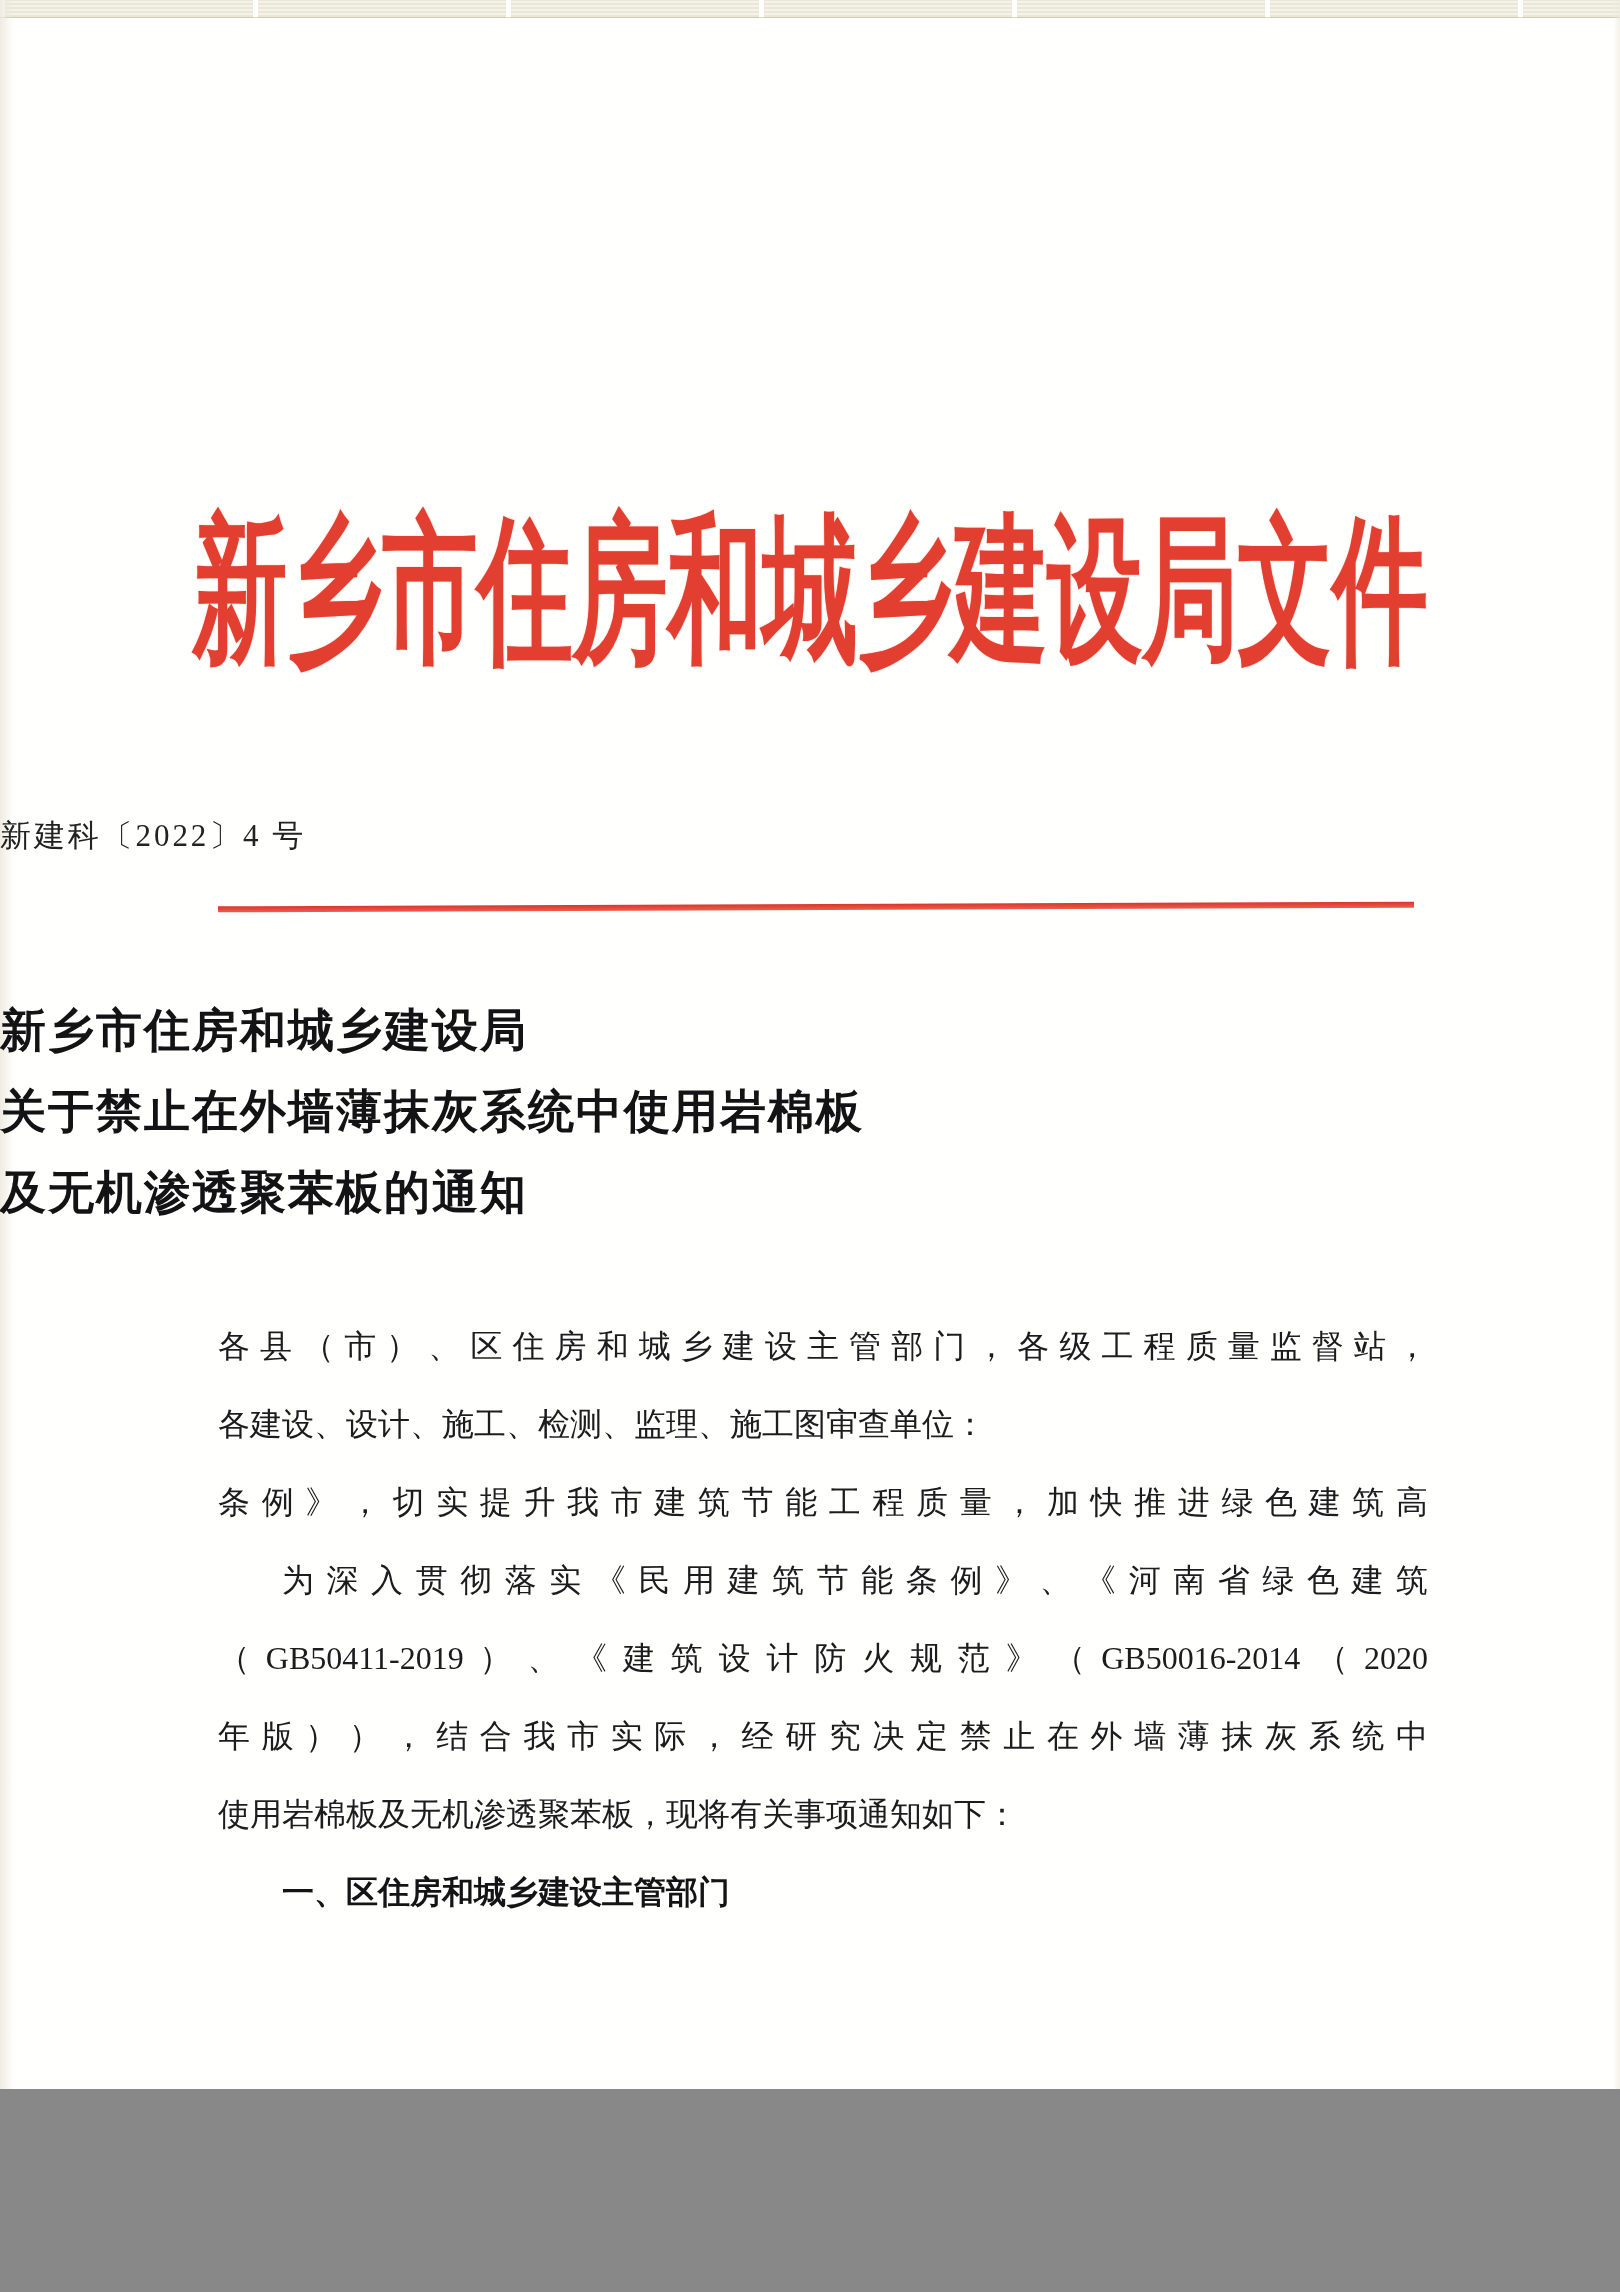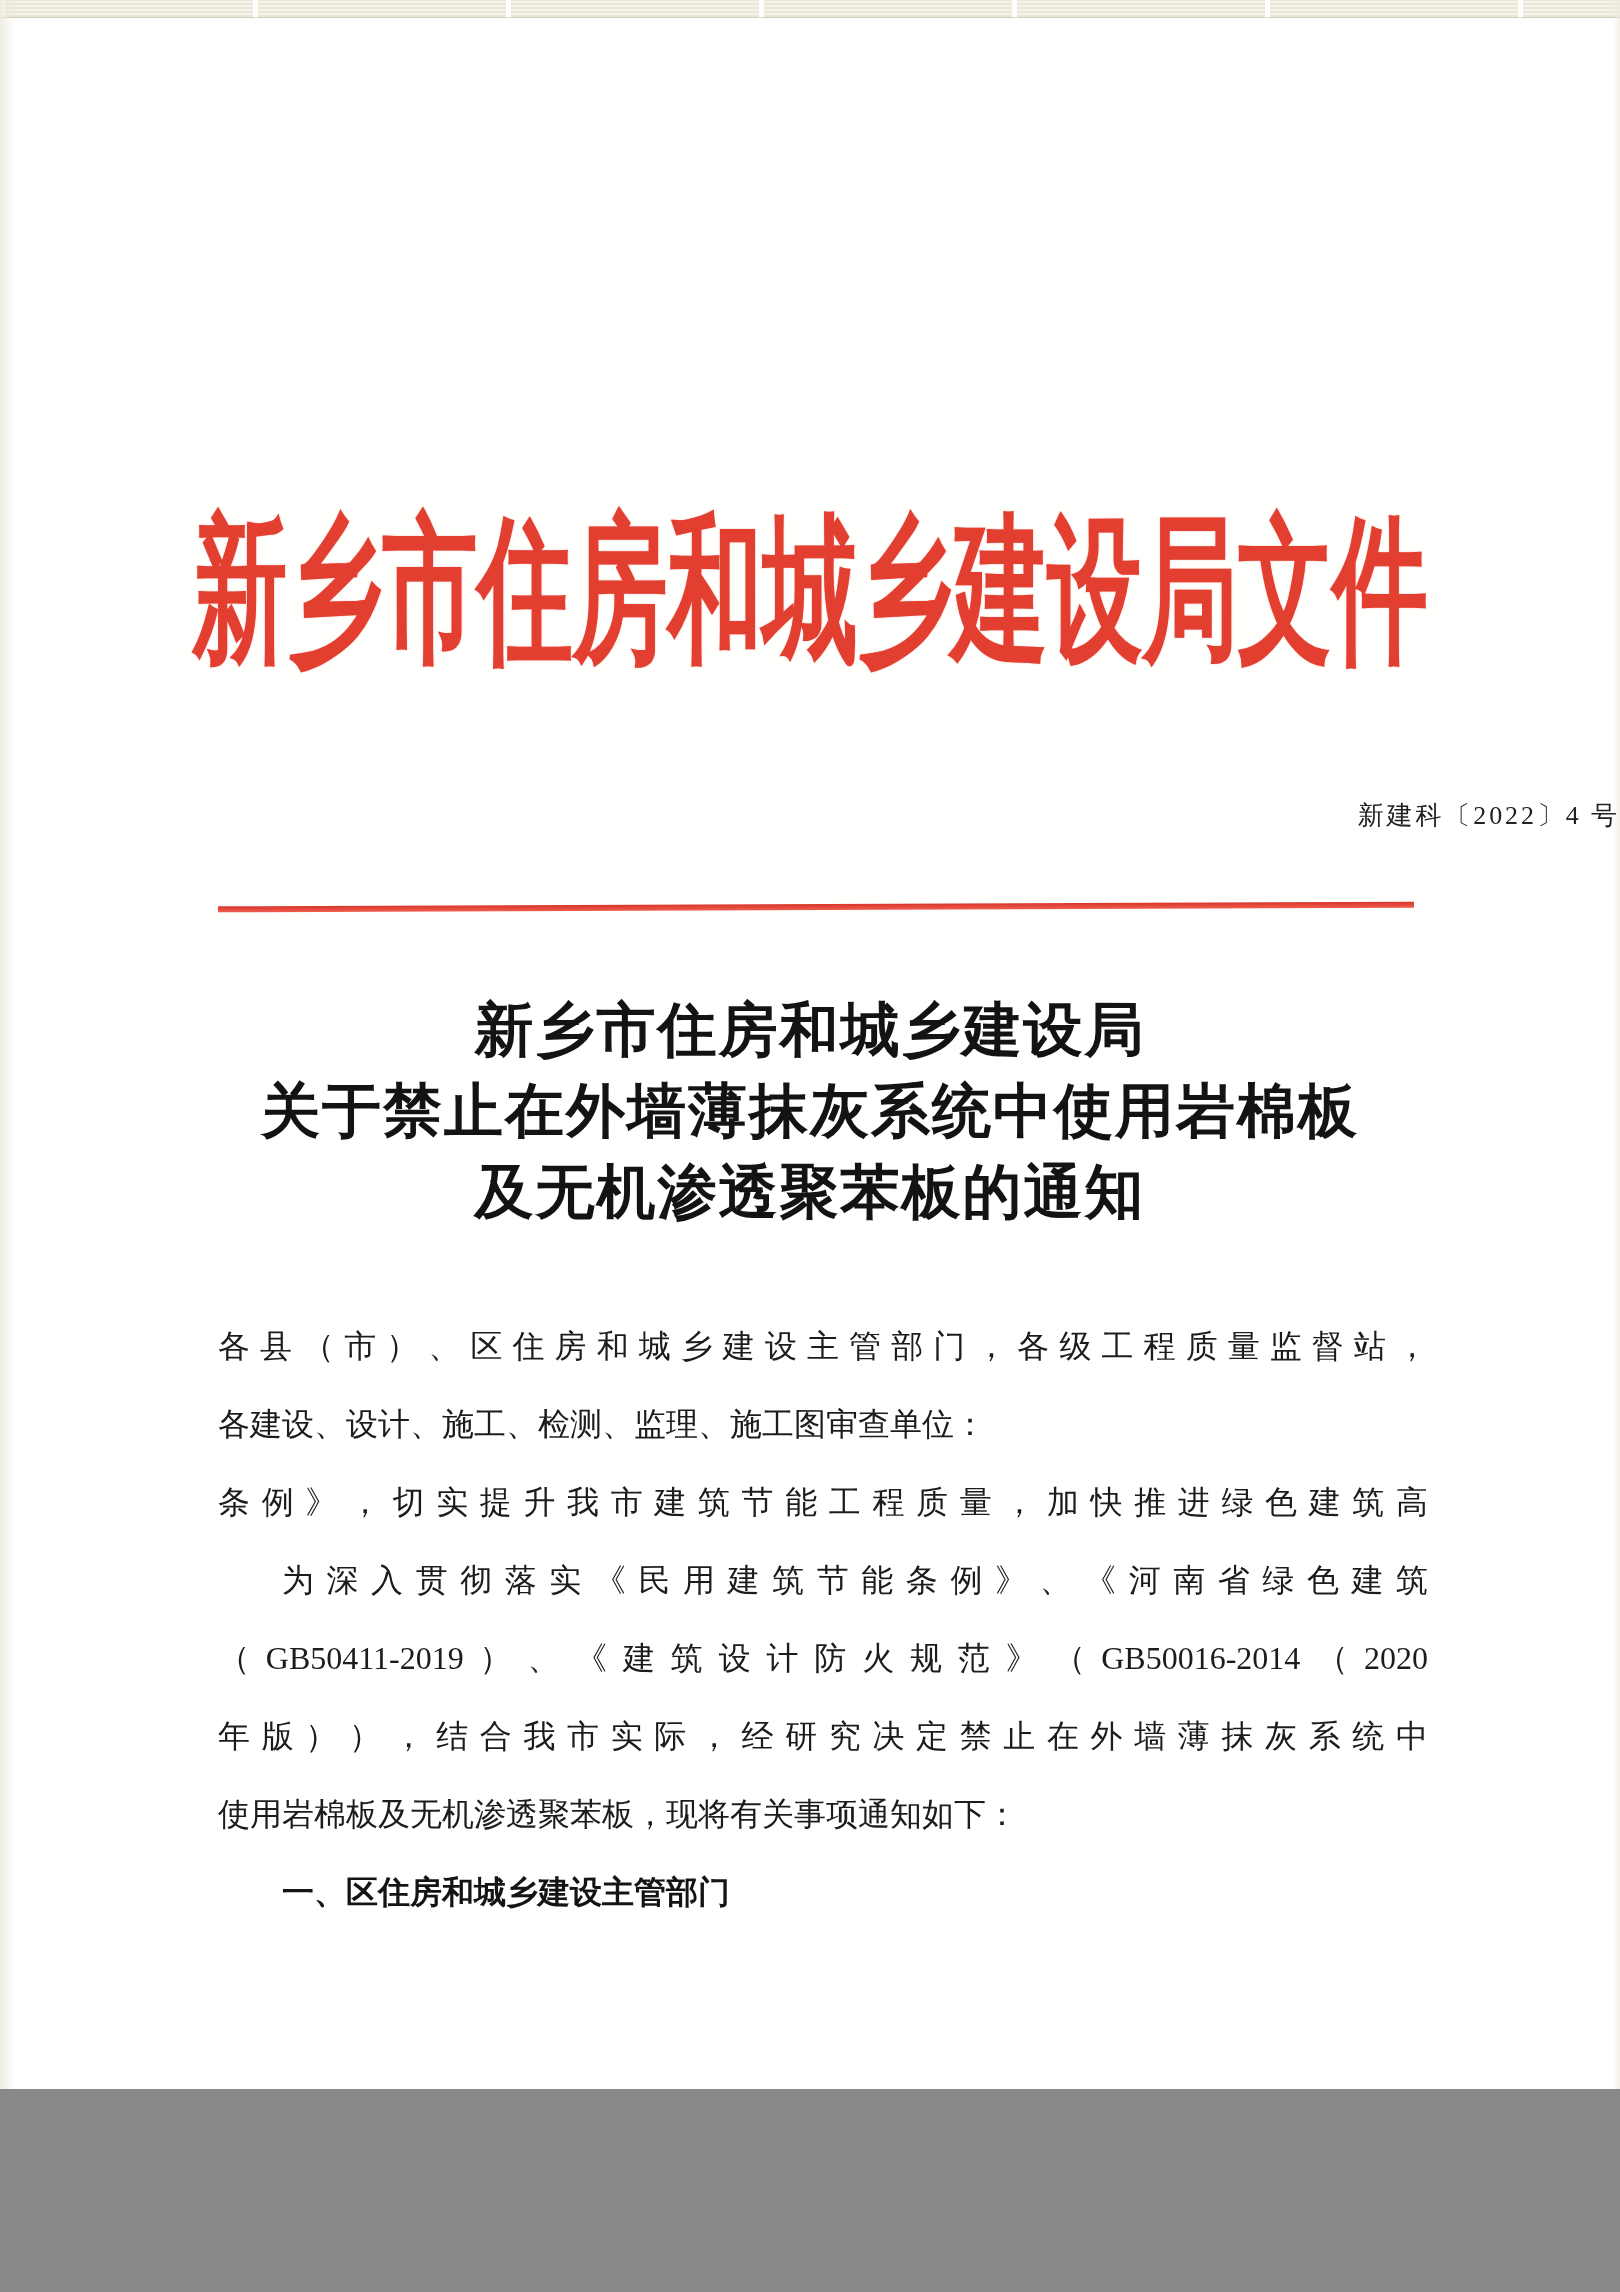--- a/index.html
+++ b/index.html
@@ -42,36 +42,36 @@
     font-weight: bold;
     white-space: nowrap;
     color: #e23f30;
     letter-spacing: 0px;
     line-height: 1;
     transform: scaleY(1.68);
     transform-origin: center;
     text-shadow: 0 0 1px rgba(226,63,48,0.55);
   }
   .doc-number {
-    position: absolute; top: 786px; left: 0; width: 100%;
-    text-align: right;
-    font-size: 26px; line-height: 59px; letter-spacing: 2.9px;
+    position: absolute; top: 806px; left: 0; width: 100%;
+    text-align: left;
+    font-size: 31px; line-height: 59px; letter-spacing: 2.9px;
     color: #222;
   }
   .red-rule {
     position: absolute; top: 904px; left: 218px; width: 1196px; height: 5.9px;
     background: linear-gradient(180deg, #d8352b, #ef5d4e);
     transform: rotate(-0.22deg);
   }
   
   .doc-title {
     position: absolute; top: 990px; left: 0; width: 100%;
-    text-align: center;
+    text-align: left;
     font-weight: bold;
-    font-size: 59px; line-height: 81px; letter-spacing: 2px;
+    font-size: 46px; line-height: 81px; letter-spacing: 2px;
     color: #131315;
   }
   
   .doc-body {
     position: absolute; top: 1307px; left: 218px; width: 1210px;
     font-size: 32px; line-height: 78px;
     color: #1c1c1e;
   }
   .line { white-space: nowrap; }
   .line.fill {

